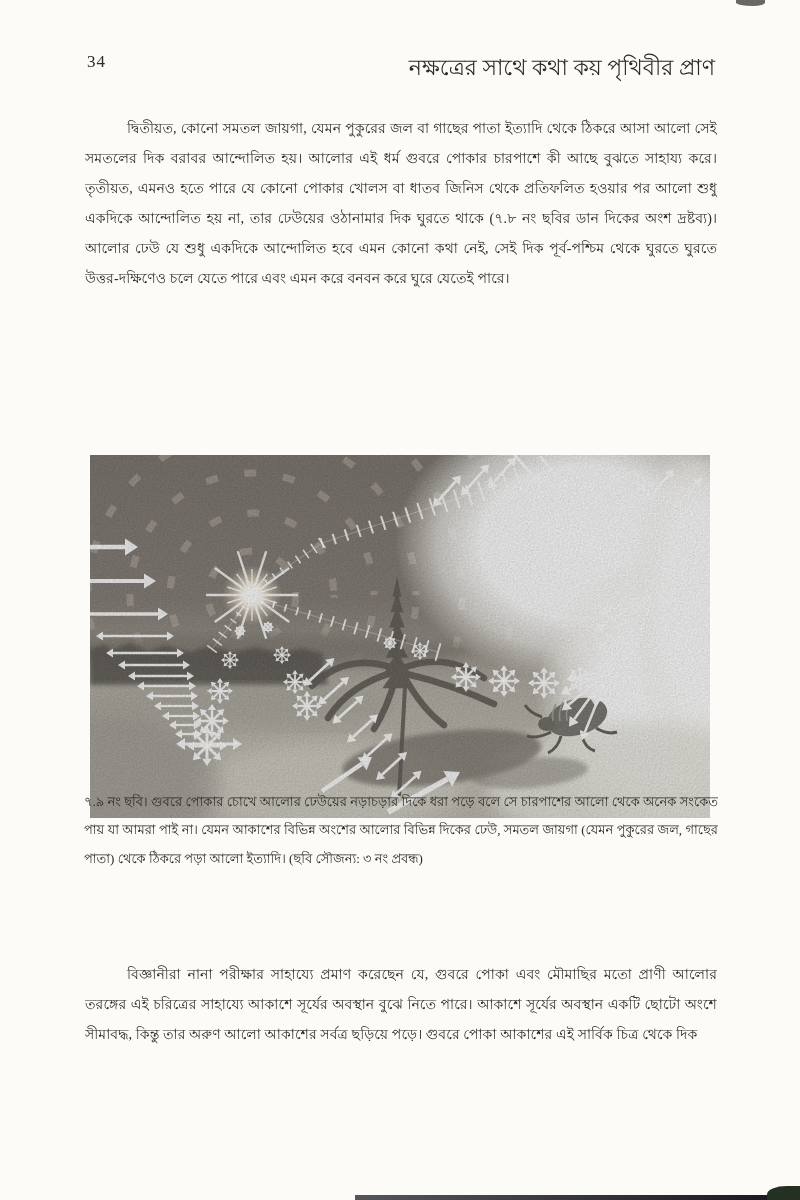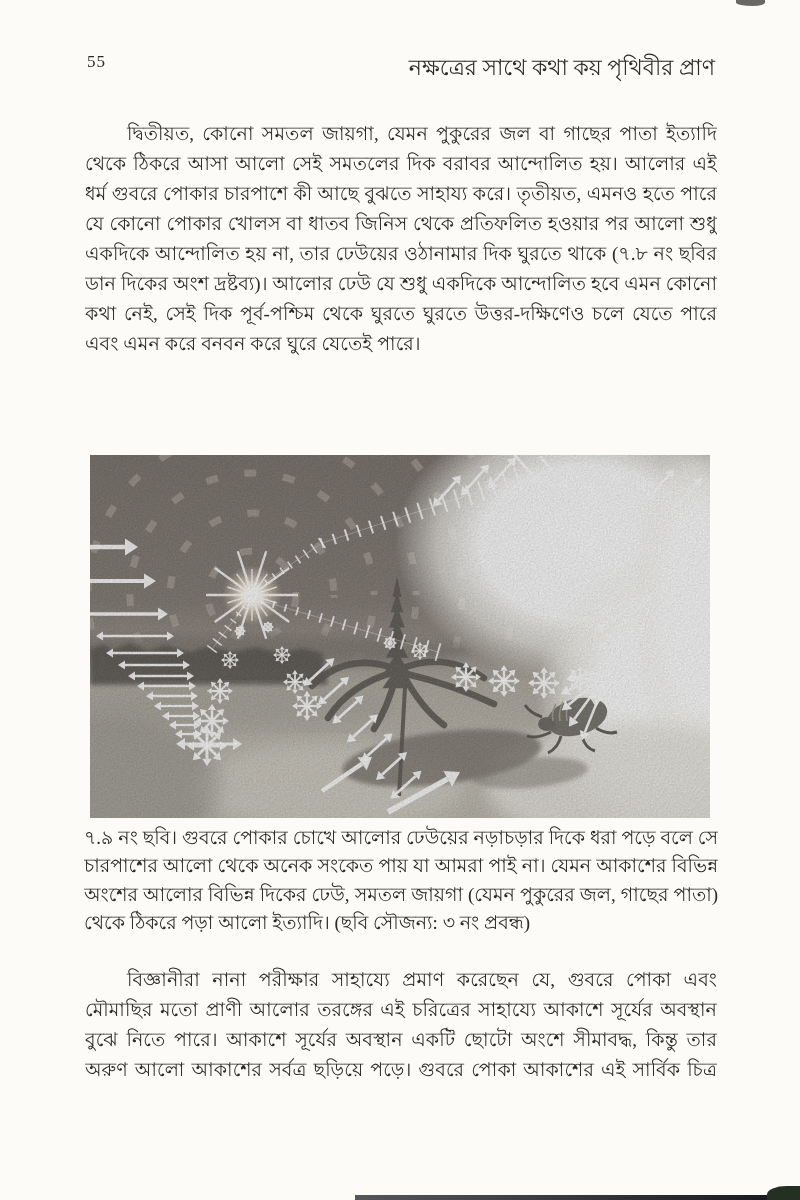--- a/index.html
+++ b/index.html
@@ -8,44 +8,44 @@
     background:#ffffff;
     font-family:"Liberation Serif","DejaVu Serif",serif;
     color:#2b2a26;
   }
   .page{position:absolute;inset:0;background:#fcfbf8;}
   .running-head{position:absolute;top:50px;left:85px;width:630px;height:26px;font-size:17px;}
   .page-num{position:absolute;left:2px;top:2px;letter-spacing:1px;}
   .running-title{display:block;text-align:right;font-size:22px;}
   .para{
     position:absolute;left:85px;width:632px;
-    font-size:19px;line-height:30px;text-align:justify;
+    font-size:14px;line-height:30px;text-align:justify;
     text-indent:42px;letter-spacing:.1px;overflow:hidden;
   }
   #p1{top:100px;height:242px;}
   #p2{top:332px;height:92px;}
   #p3{top:946px;height:122px;}
   .figwrap{position:absolute;left:90px;top:455px;width:620px;height:363px;margin:0;padding:0;}
   .figwrap svg{display:block;}
   .fig-caption{
-    position:absolute;left:84px;top:824px;width:634px;height:116px;
-    font-size:19px;line-height:28.3px;text-align:justify;text-indent:0;overflow:hidden;
+    position:absolute;left:84px;top:788px;width:634px;height:116px;
+    font-size:13px;line-height:28.3px;text-align:justify;text-indent:0;overflow:hidden;
   }
   .edge{position:absolute;pointer-events:none;}
   .edge-tr{top:0;left:736px;width:29px;height:6px;background:#45443f;border-radius:0 0 70% 100%/0 0 100% 100%;opacity:.8;}
   .edge-bottom{top:1195px;left:355px;width:445px;height:5px;background:linear-gradient(to right,#55555c,#16161c);}
   .edge-br{top:1186px;left:767px;width:33px;height:14px;background:#243021;border-radius:60% 0 0 0;}
 </style>
 </head>
 <body>
 
 <div class="page">
 
   <header class="running-head">
-    <span class="page-num">55</span>
+    <span class="page-num">34</span>
     <span class="running-title">নক্ষত্রের সাথে কথা কয় পৃথিবীর প্রাণ</span>
   </header>
 
   <p class="para" id="p1">দ্বিতীয়ত, কোনো সমতল জায়গা, যেমন পুকুরের জল বা গাছের পাতা ইত্যাদি থেকে ঠিকরে আসা আলো সেই সমতলের দিক বরাবর আন্দোলিত হয়। আলোর এই ধর্ম গুবরে পোকার চারপাশে কী আছে বুঝতে সাহায্য করে। তৃতীয়ত, এমনও হতে পারে যে কোনো পোকার খোলস বা ধাতব জিনিস থেকে প্রতিফলিত হওয়ার পর আলো শুধু একদিকে আন্দোলিত হয় না, তার ঢেউয়ের ওঠানামার দিক ঘুরতে থাকে (৭.৮ নং ছবির ডান দিকের অংশ দ্রষ্টব্য)। আলোর ঢেউ যে শুধু একদিকে আন্দোলিত হবে এমন কোনো কথা নেই, সেই দিক পূর্ব-পশ্চিম থেকে ঘুরতে ঘুরতে উত্তর-দক্ষিণেও চলে যেতে পারে এবং এমন করে বনবন করে ঘুরে যেতেই পারে।</p>
 
   <figure class="figwrap">
     <svg id="fig" viewBox="0 0 620 363" width="620" height="363">
         <defs>
           <radialGradient id="gSun" cx="50%" cy="50%" r="50%">
             <stop offset="0%" stop-color="#ffffff"></stop>

